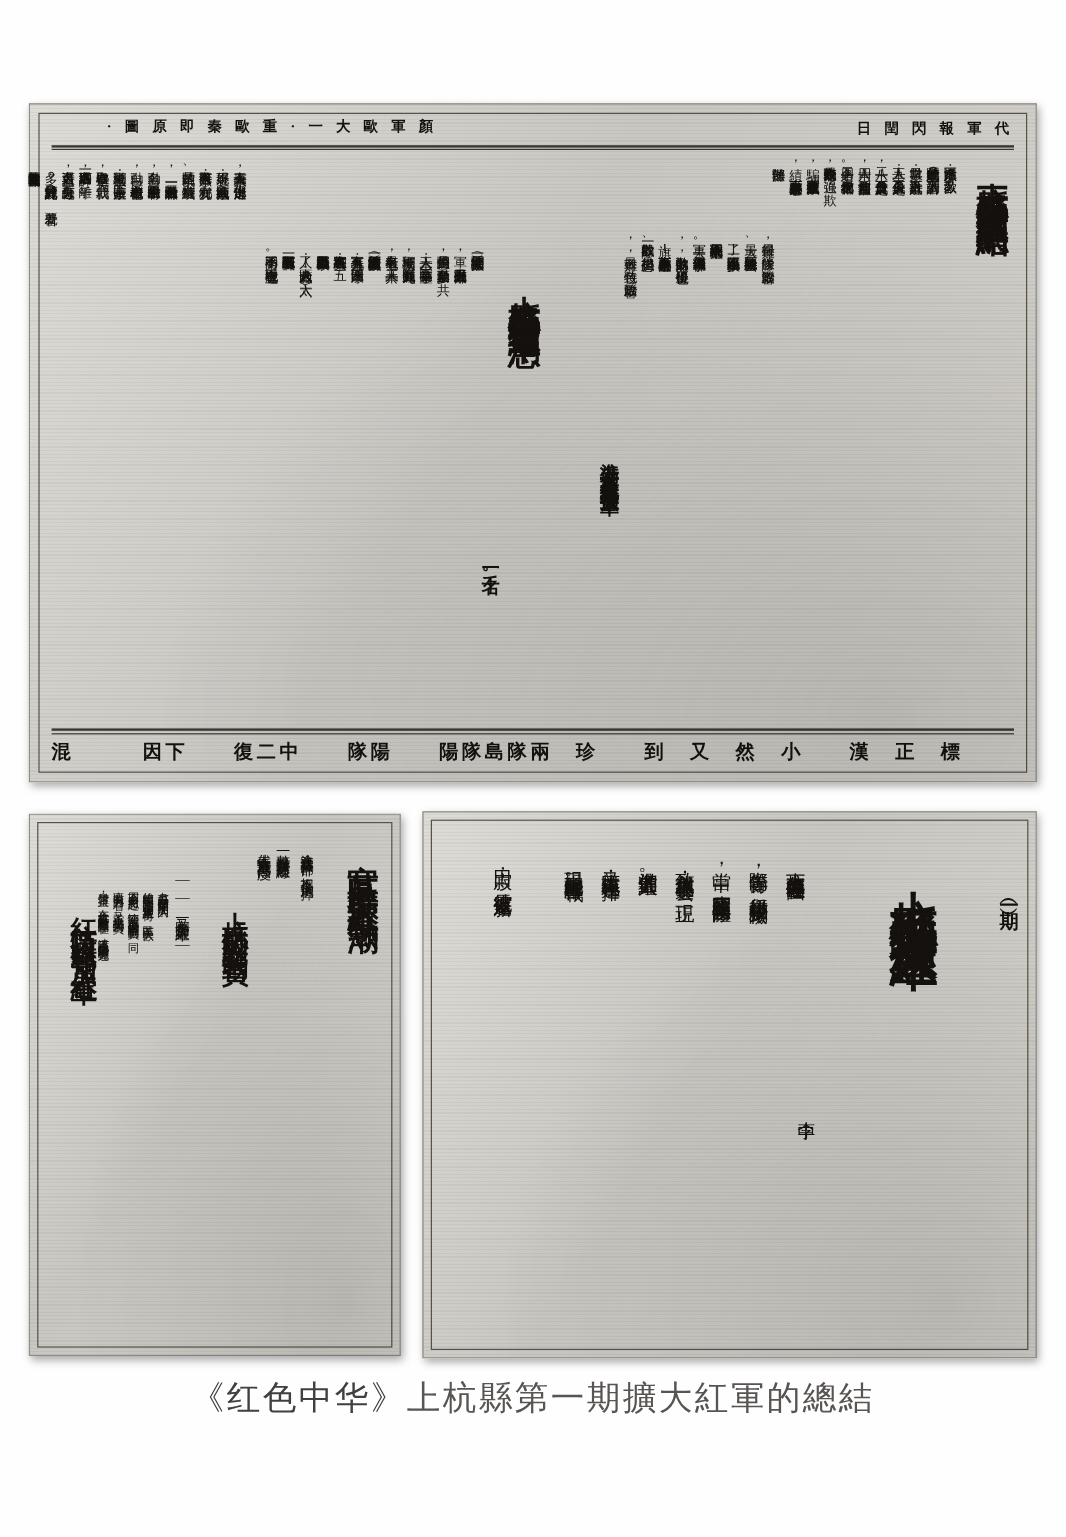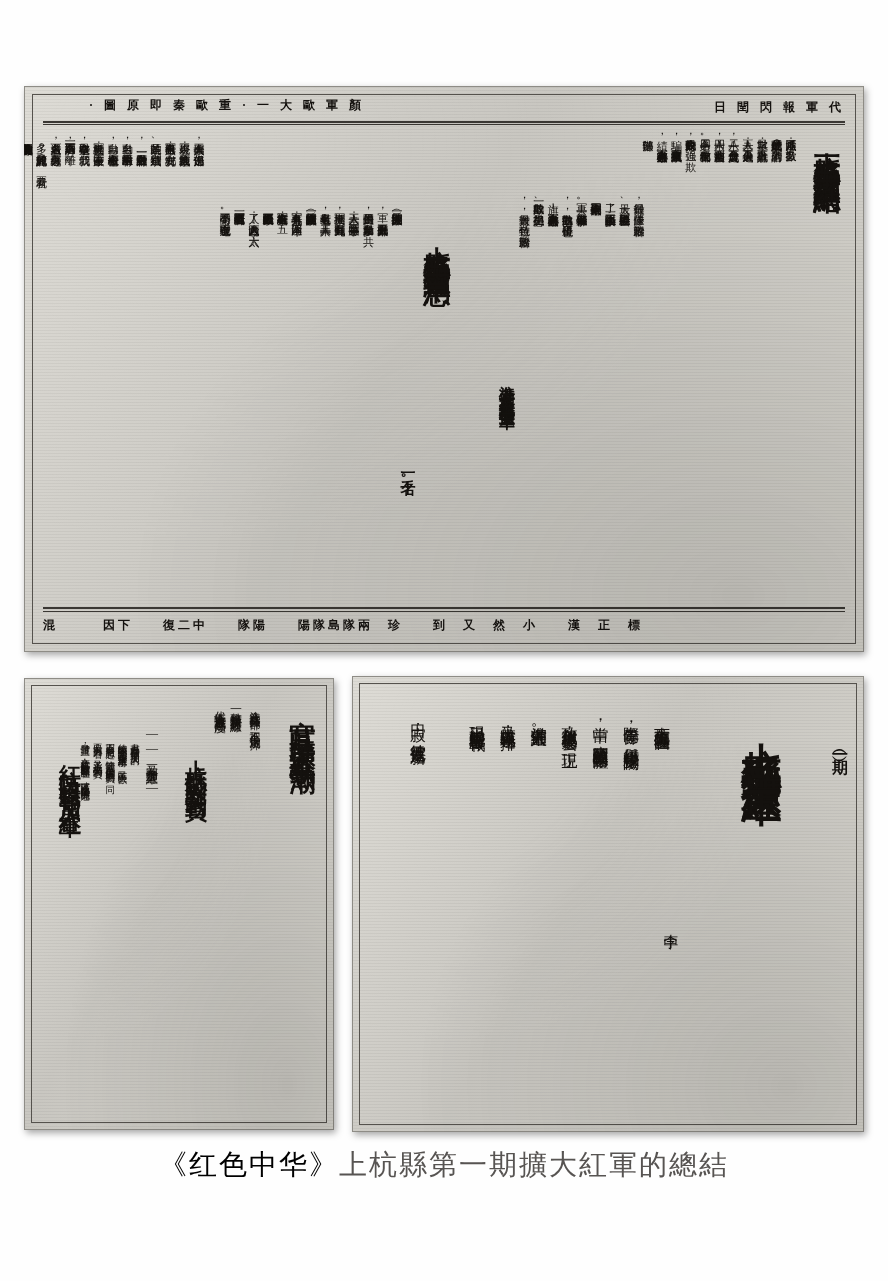--- a/index.html
+++ b/index.html
@@ -73,21 +73,21 @@
 
   
   #caption{
     position:absolute;left:0;right:0;top:1146px;
     text-align:center;
     font-family:"Liberation Serif","DejaVu Serif",serif;
     font-size:28px;
     color:#575452;
     letter-spacing:2px;
   }
-  #caption .red{color:#000000;}
+  #caption .red{color:#404040;}
 </style>
 </head>
 <body>
 
 <div class="page">
 
   <div class="clip" id="clip-top">
     <div class="inner">
 
       <div class="vcol top-strip" style="position:absolute;right:418px;top:4px;height:18px;writing-mode:horizontal-tb;width:420px;text-align:center;">· 圖 原 即 秦 歐 重 · 一 大 歐 軍 顏</div>
@@ -159,21 +159,21 @@
         <div class="vcol body-col">計一下還不夠四百名，離一千</div>
         <div class="vcol body-col">名還差六百名，怎樣三分之二有</div>
         <div class="vcol body-col">多？如何完成此目計？，就要看</div>
         <div class="vcol body-col">上杭各區黨團的力量和的指導</div>
 
       </div>
 
       <div class="rule-h" style="top:512px;"></div>
       <div class="rule-h" style="top:516px;height:1px;"></div>
 
-      <div style="position:absolute;left:10px;right:10px;top:522px;font-size:12px;letter-spacing:3px;font-weight:bold;text-align:justify;">混　　　因下　　復二中　　隊陽　　陽隊島隊兩　珍　　到　又　然　小　　漢　正　標</div>
+      <div style="position:absolute;left:10px;right:10px;top:522px;font-size:16px;letter-spacing:3px;font-weight:bold;text-align:justify;">混　　　因下　　復二中　　隊陽　　陽隊島隊兩　珍　　到　又　然　小　　漢　正　標</div>
     </div>
   </div>
 
   <div class="clip" id="clip-bl">
     <div class="inner">
 
       <div class="vcol bigtitle" style="position:absolute;right:10px;top:14px;height:250px;font-size:26px;">官莊區擴大紅軍熱潮</div>
 
       <div class="vcol bigtitle" style="position:absolute;right:118px;top:56px;height:230px;font-size:22px;">上杭縣的光榮動員</div>
 

